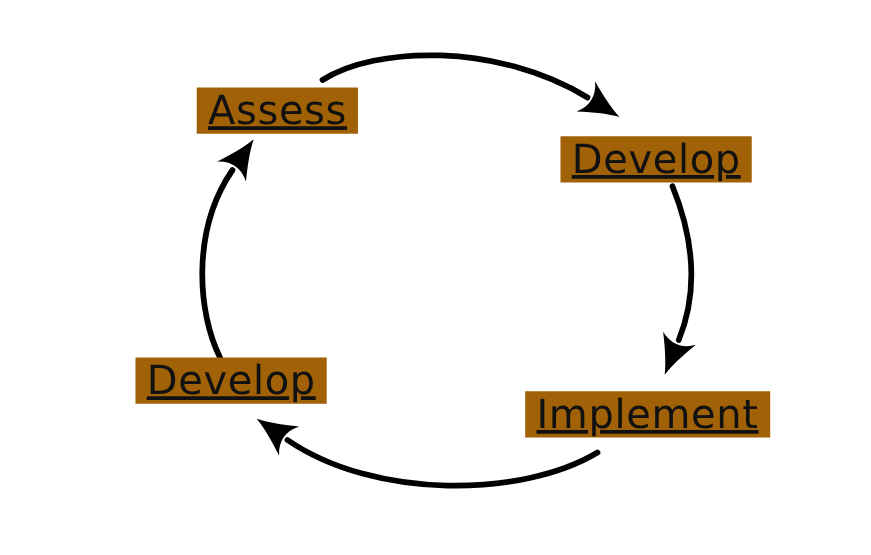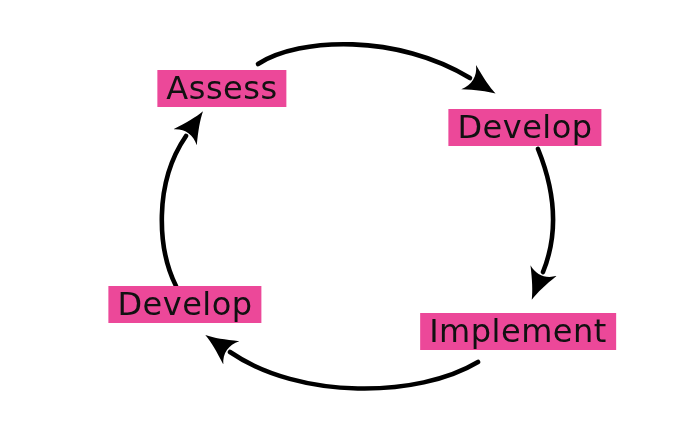--- a/index.html
+++ b/index.html
@@ -24,24 +24,25 @@
     fill: none;
     stroke-linecap: round;
   }
   .node-label {
     position: absolute;
     transform: translateX(-50%);
     font-size: 32px;
     font-weight: 400;
     letter-spacing: 0.5px;
     color: #111111;
-    background: #ec4899;
+    background: #a16207;
     padding: 1px 9px;
     white-space: nowrap;
     line-height: 1.1;
+    text-decoration: underline;
   }
 </style>
 </head>
 <body>
 
 <div class="stage">
 
   <svg class="cycle-svg" width="697" height="444" viewBox="0 0 697 444">
     <defs>
       <marker id="dart" viewBox="0 0 10 10" refX="0.5" refY="5" markerWidth="7" markerHeight="7" orient="auto">

